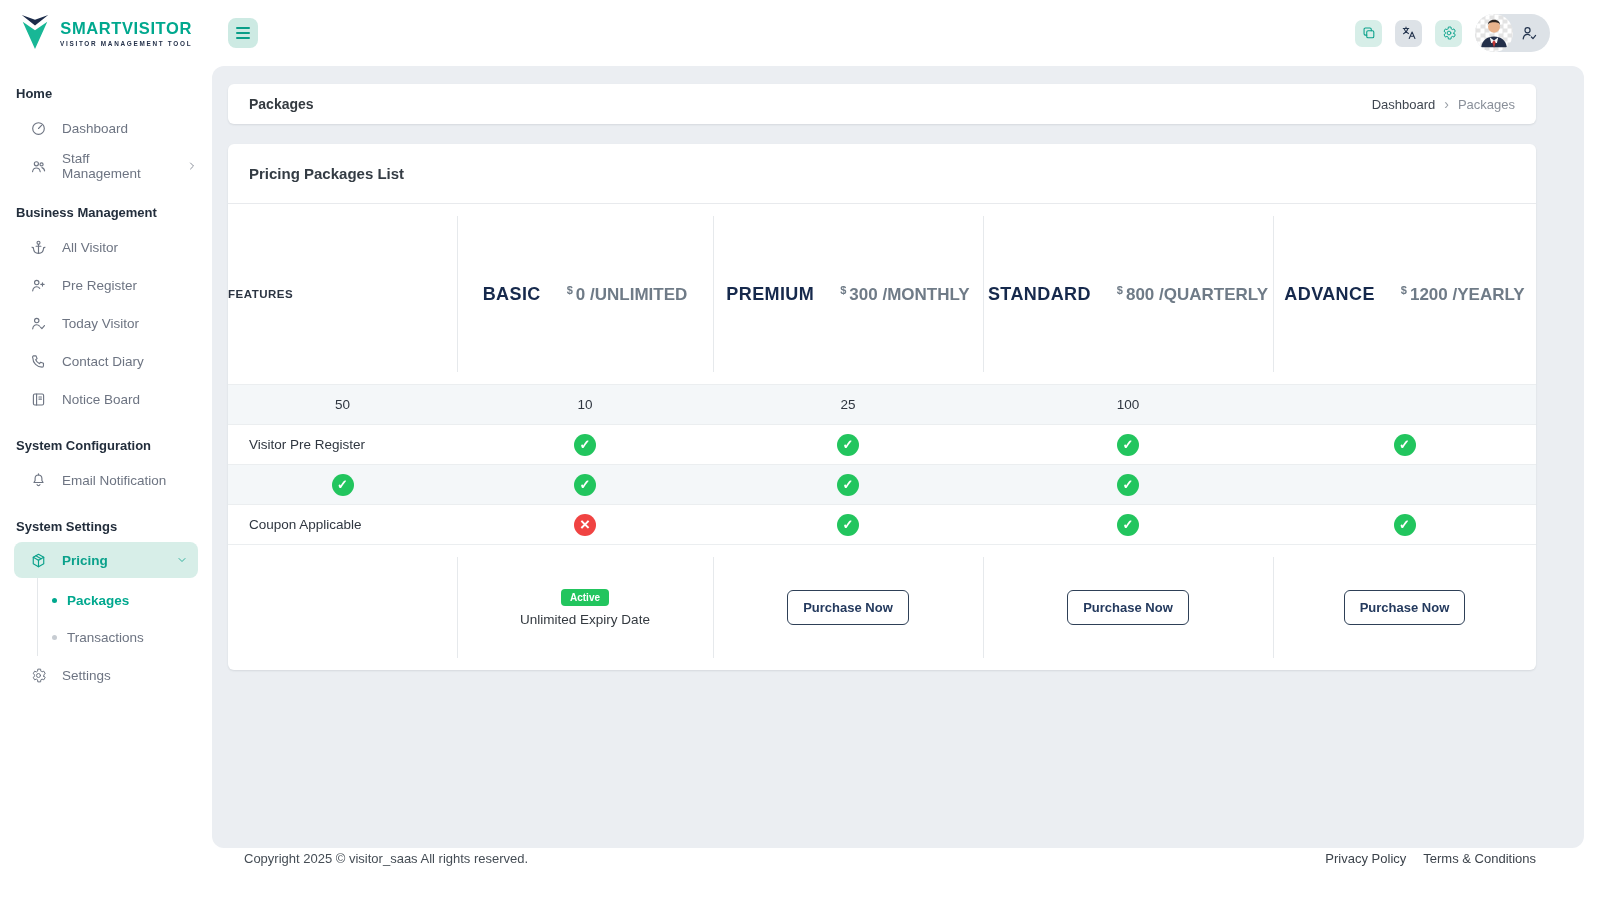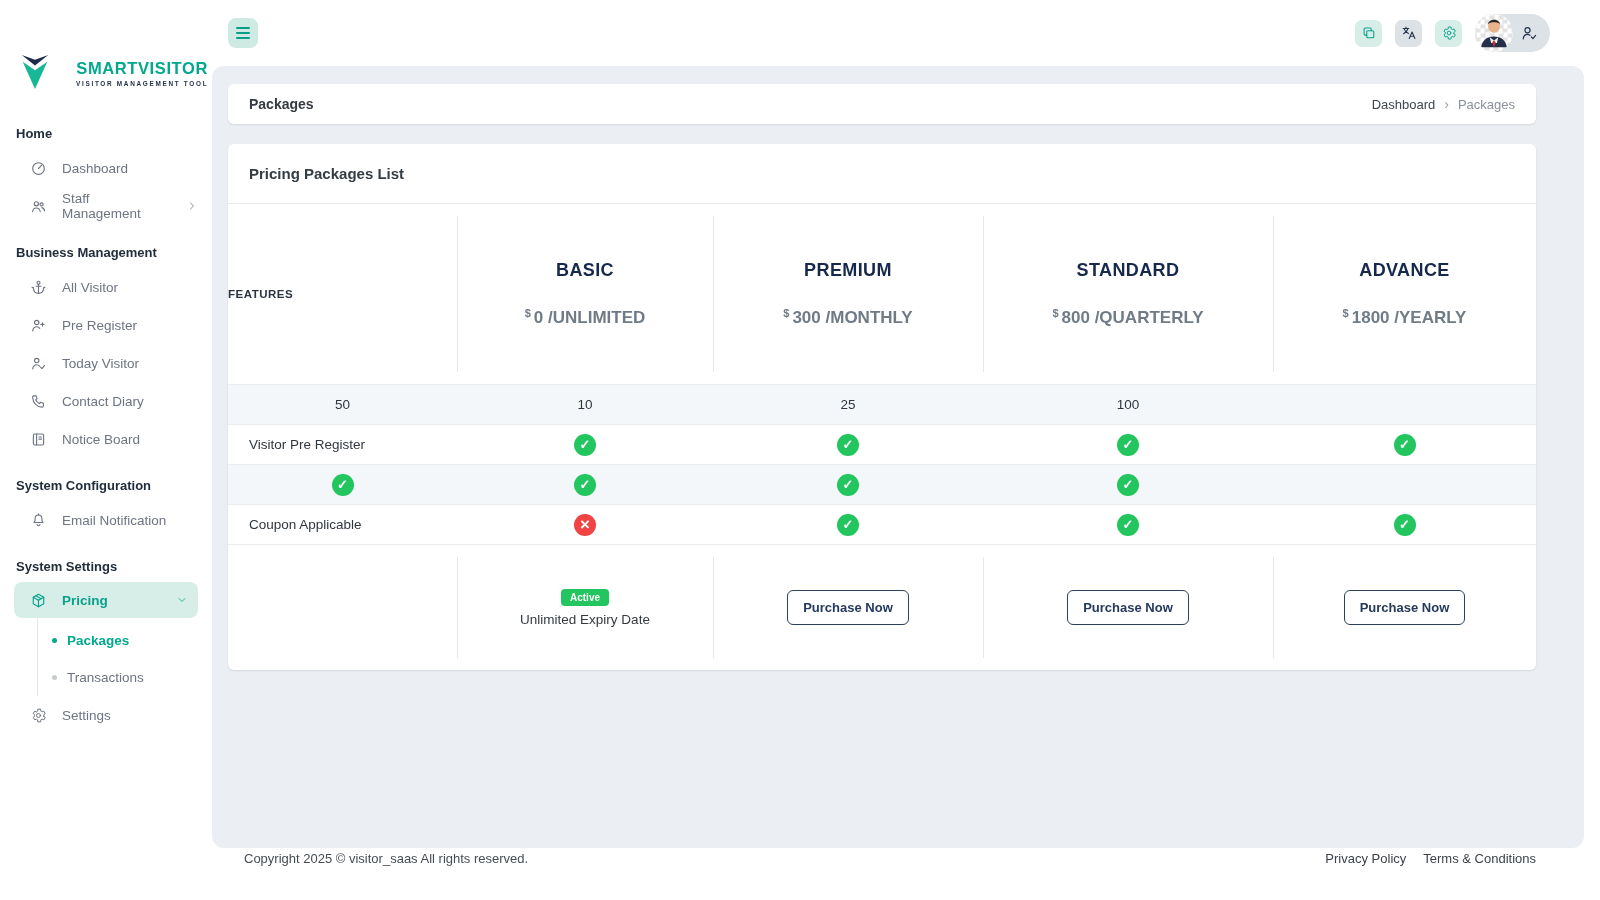--- a/index.html
+++ b/index.html
@@ -1,21 +1,21 @@
 <!DOCTYPE html>
 <html><head>
 <meta charset="utf-8">
 <style>
   * { margin:0; padding:0; box-sizing:border-box; }
   html,body { width:1600px; height:900px; overflow:hidden; background:#fff;
     font-family:"Liberation Sans", sans-serif; position:relative; }
 
   
   .sidebar { position:absolute; left:0; top:0; width:212px; height:900px; background:#fff; z-index:5; }
-  .logo-wrap { height:66px; display:flex; align-items:center; padding-left:18px; gap:24px;margin-top:40px; }
+  .logo-wrap { height:66px; display:flex; align-items:center; padding-left:18px; gap:8px; }
   .logo-text { display:flex; flex-direction:column; align-items:center; }
   .logo-name { font-size:16.5px; font-weight:800; letter-spacing:.6px; color:#00a88e; }
   .logo-tag { font-size:6.4px; letter-spacing:1.7px; color:#233049; font-weight:bold; margin-top:2px; }
   .sb-section { margin-top:14px; }
   .sb-title { font-size:13px; font-weight:bold; color:#232e3c; padding:6px 16px 8px; }
   .sb-item { height:38px; display:flex; align-items:center; gap:15px; padding-left:30px; padding-right:14px;
     color:#6d7482; font-size:13.5px; cursor:pointer; }
   .sb-item svg { width:17px; height:17px; flex:0 0 auto; }
   .sb-item .chev { margin-left:auto; width:12px; height:12px; }
   .sb-item.active-pill { margin:0 14px; padding-left:16px; padding-right:10px; height:36px;
@@ -58,21 +58,21 @@
   .crumb-current { color:#8a909a; }
 
   .main-card { margin-top:20px; height:526px; }
   .card-head { height:60px; display:flex; align-items:center; padding:0 21px; border-bottom:1px solid #e8eaed; }
   .card-title { font-size:15px; font-weight:bold; color:#343c44; }
 
   .pgrid { display:grid; grid-template-columns:229px 256px 270px 290px 263px; }
   .thead-row { height:180px; }
   .features-cell { display:flex; align-items:center; 
     font-size:11.5px; font-weight:bold; letter-spacing:.5px; color:#2b3442; }
-  .plan-cell { position:relative; display:flex; flex-direction:column; align-items:center; justify-content:center; gap:26px; }
+  .plan-cell { position:relative; display:flex; flex-direction:row; align-items:center; justify-content:center; gap:26px; }
   .vline::before { content:""; position:absolute; left:0; top:12px; bottom:12px; width:1px; background:#e6e9ec; }
   .plan-name { font-size:18px; font-weight:800; letter-spacing:.4px; color:#16294c; }
   .plan-price { font-size:17px; font-weight:bold; color:#6f7b87; }
   .plan-price sup { font-size:11px; font-weight:bold; margin-right:3px; vertical-align:6px; }
 
   .prow { height:40px; border-top:1px solid #ebeef0; }
   .prow.stripe { background:#f4f7f9; }
   .feat-name { display:flex; align-items:center; padding-left:21px; font-size:13.5px; color:#2f3640; }
   .val-cell { display:flex; align-items:center; justify-content:center; font-size:13.5px; color:#2f3640; }
   .mark { width:22px; height:22px; border-radius:50%; display:inline-flex; align-items:center; justify-content:center;
@@ -294,21 +294,21 @@
       <div class="plan-cell vline">
         <div class="plan-name">PREMIUM</div>
         <div class="plan-price"><sup>$</sup><span>300</span> <span>/MONTHLY</span></div>
       </div>
       <div class="plan-cell vline">
         <div class="plan-name">STANDARD</div>
         <div class="plan-price"><sup>$</sup><span>800</span> <span>/QUARTERLY</span></div>
       </div>
       <div class="plan-cell vline">
         <div class="plan-name">ADVANCE</div>
-        <div class="plan-price"><sup>$</sup><span>1800</span> <span>/YEARLY</span></div>
+        <div class="plan-price"><sup>$</sup><span>1200</span> <span>/YEARLY</span></div>
       </div>
     </div>
 
     <div class="pgrid prow stripe">
       <div class="val-cell">50</div>
       <div class="val-cell">10</div>
       <div class="val-cell">25</div>
       <div class="val-cell">100</div>
     </div>
     <div class="pgrid prow">

